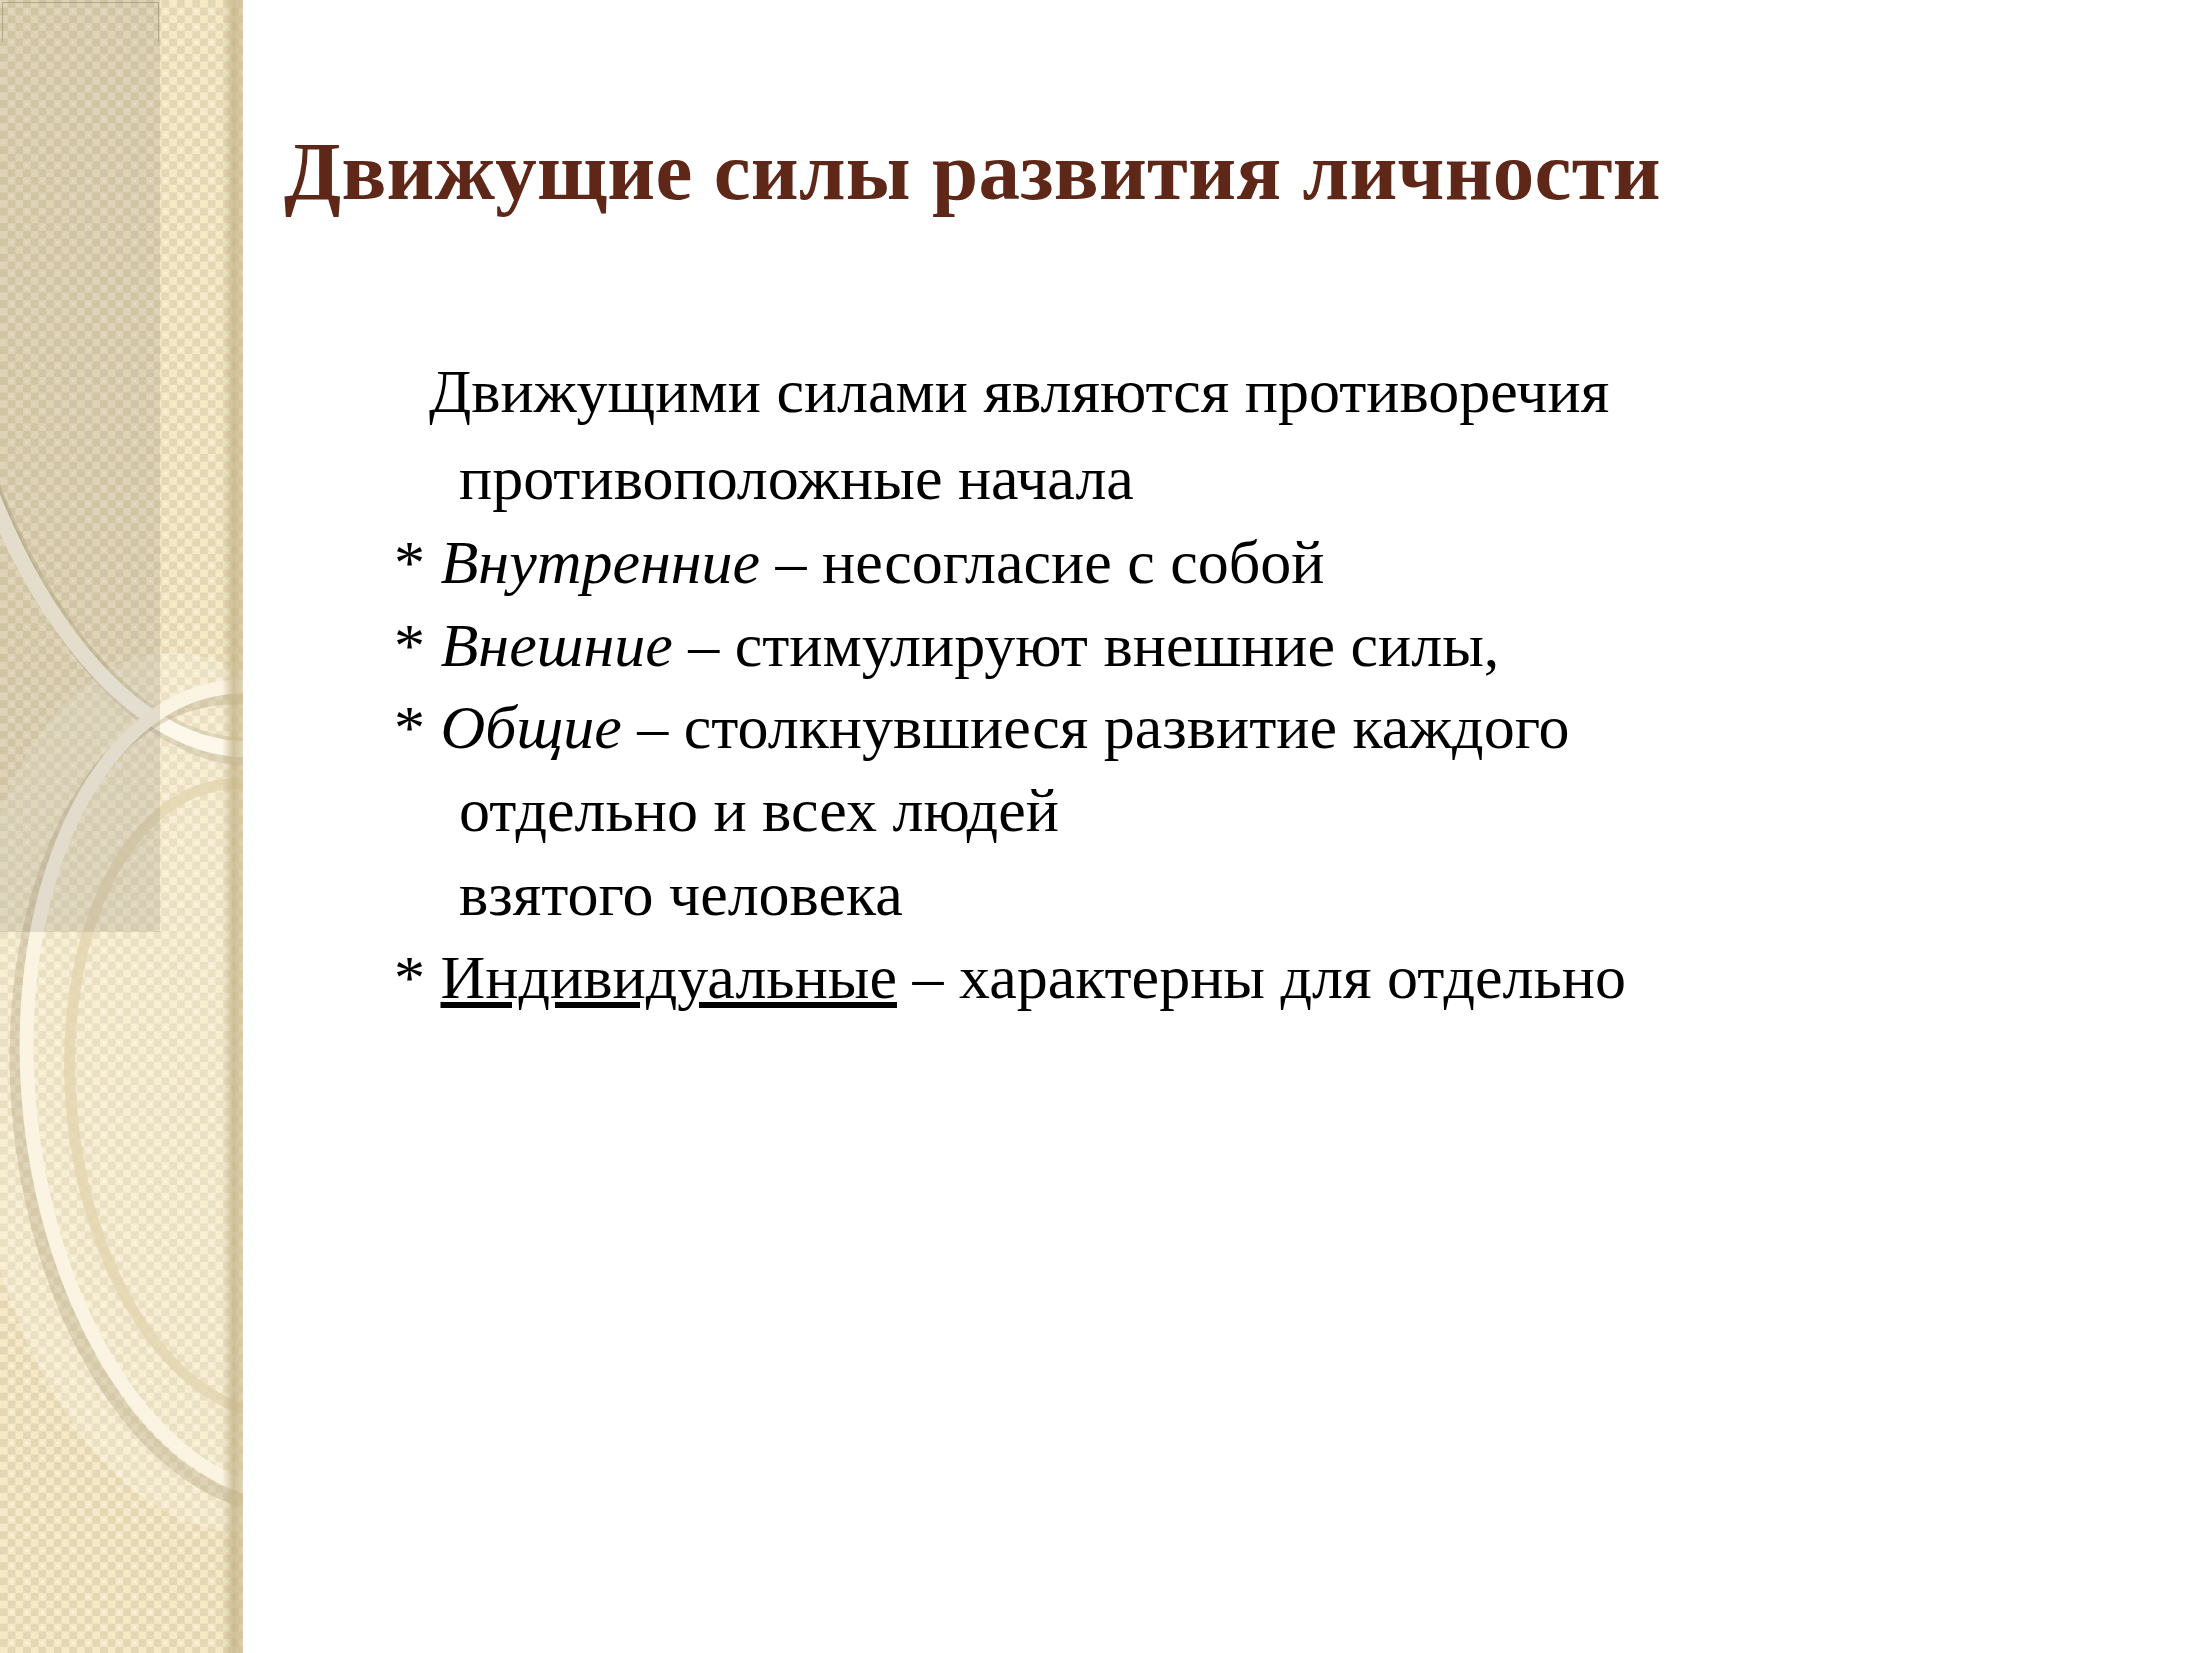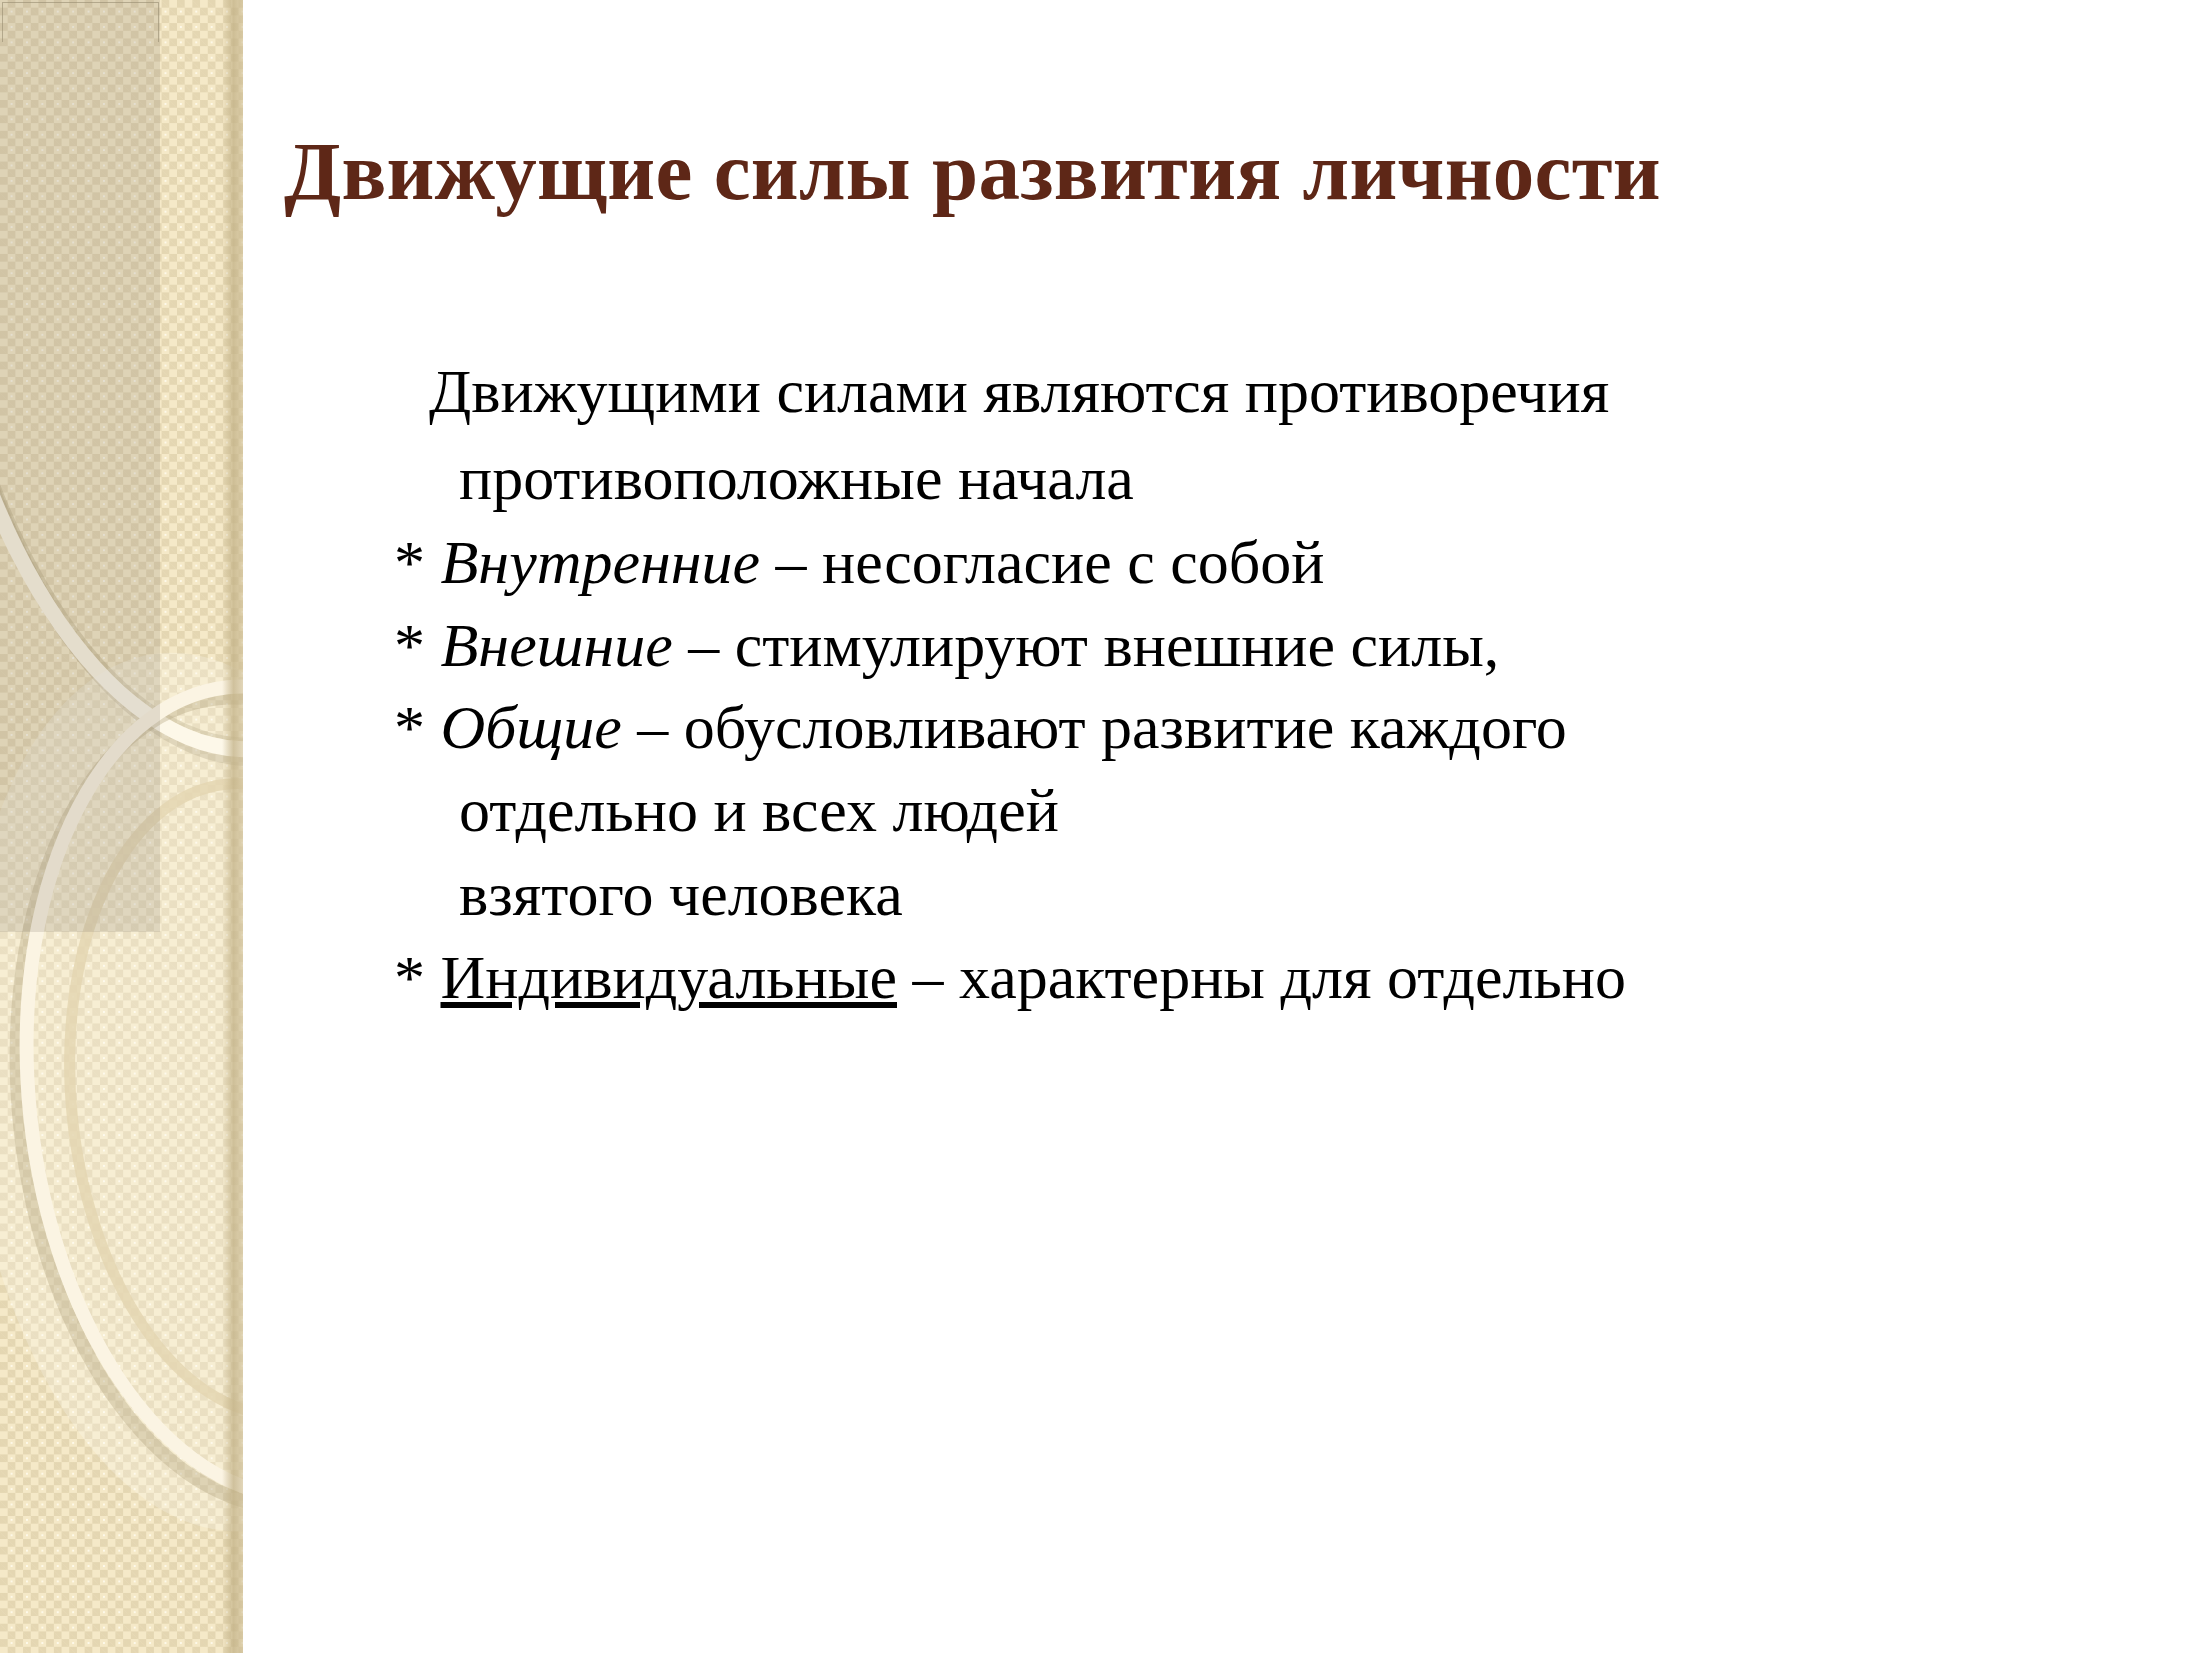--- a/index.html
+++ b/index.html
@@ -250,21 +250,21 @@
         <span class="em-i">Внутренние</span><span> – </span><span>несогласие с собой</span>
       </p>
 
       <p class="line hang">
         <span class="star">*</span>
         <span class="em-i">Внешние</span><span> – </span><span>стимулируют внешние силы,</span>
       </p>
 
       <p class="line hang">
         <span class="star">*</span>
-        <span class="em-i">Общие</span><span> – </span><span>обусловливают развитие каждого</span>
+        <span class="em-i">Общие</span><span> – </span><span>столкнувшиеся развитие каждого</span>
       </p>
       <p class="line cont-tight">отдельно и всех людей</p>
 
       <p class="line cont">взятого человека</p>
       <p class="line hang">
         <span class="star">*</span>
         <span class="em-u">Индивидуальные</span><span> – </span><span>характерны для отдельно</span>
       </p>
 
     </div>

